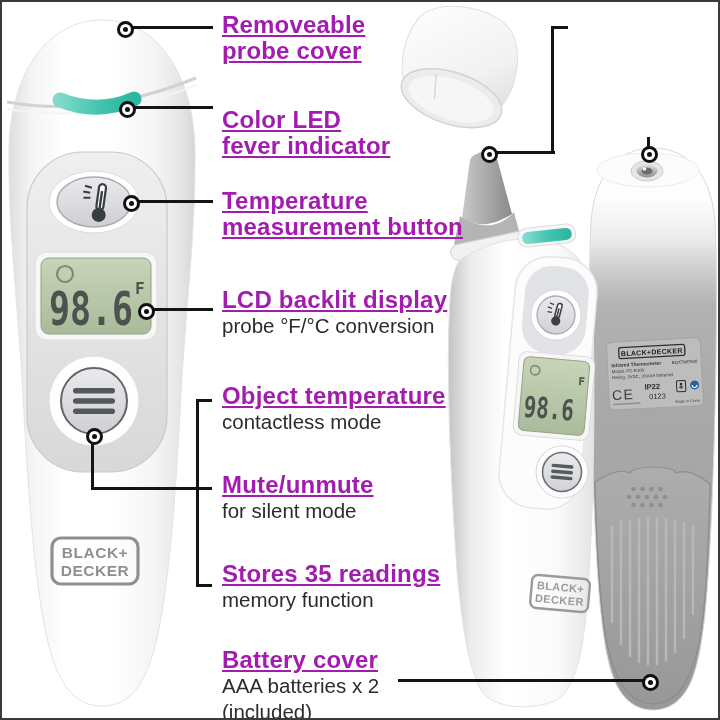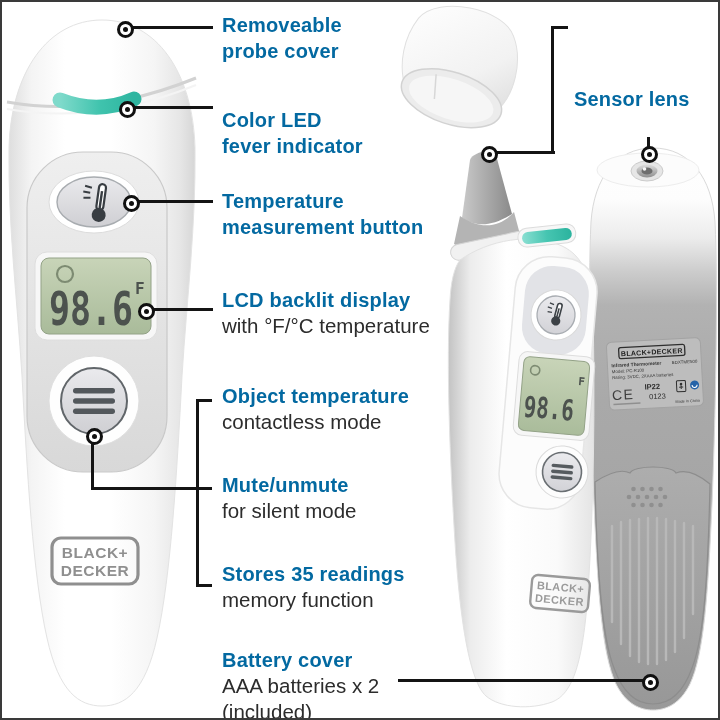--- a/index.html
+++ b/index.html
@@ -3,21 +3,21 @@
 <meta charset="utf-8">
 <style>
   html,body{margin:0;padding:0;background:#fff;}
   .canvas{
     position:relative;width:720px;height:720px;box-sizing:border-box;
     background:#ffffff;border:2px solid #3a3a3a;overflow:hidden;
     font-family:"Liberation Sans",sans-serif;
   }
   .dev{position:absolute;}
   .callout{position:absolute;color:#1b1b1b;}
-  .callout .b{font-weight:bold;font-size:20px;line-height:26px;letter-spacing:.2px;color:#0369a1;}
+  .callout .b{font-weight:bold;font-size:24px;line-height:26px;letter-spacing:.2px;color:#a21caf;text-decoration:underline;}
   .callout .r{font-weight:400;font-size:20.5px;line-height:26px;color:#2c2c2c;}
   .hline{position:absolute;height:3px;background:#141414;}
   .vline{position:absolute;width:3px;background:#141414;}
   .marker{
     position:absolute;width:11px;height:11px;border:3px solid #101010;border-radius:50%;
     background:#ffffff;
   }
   .marker::after{
     content:"";position:absolute;left:3px;top:3px;width:5px;height:5px;border-radius:50%;background:#101010;
   }
@@ -326,21 +326,21 @@
     <div class="b">fever indicator</div>
   </div>
 
   <div class="callout" style="left:220px;top:186px">
     <div class="b">Temperature</div>
     <div class="b">measurement button</div>
   </div>
 
   <div class="callout" style="left:220px;top:285px">
     <div class="b">LCD backlit display</div>
-    <div class="r">with °F/°C temperature</div>
+    <div class="r">probe °F/°C conversion</div>
   </div>
 
   <div class="callout" style="left:220px;top:381px">
     <div class="b">Object temperature</div>
     <div class="r">contactless mode</div>
   </div>
 
   <div class="callout" style="left:220px;top:470px">
     <div class="b">Mute/unmute</div>
     <div class="r">for silent mode</div>
@@ -352,16 +352,15 @@
   </div>
 
   <div class="callout" style="left:220px;top:645px">
     <div class="b">Battery cover</div>
     <div class="r">AAA batteries x 2</div>
     <div class="r">(included)</div>
   </div>
 
 
   <div class="callout" style="left:572px;top:84px">
-    <div class="b">Sensor lens</div>
   </div>
 
 </div>
 
 </body></html>

